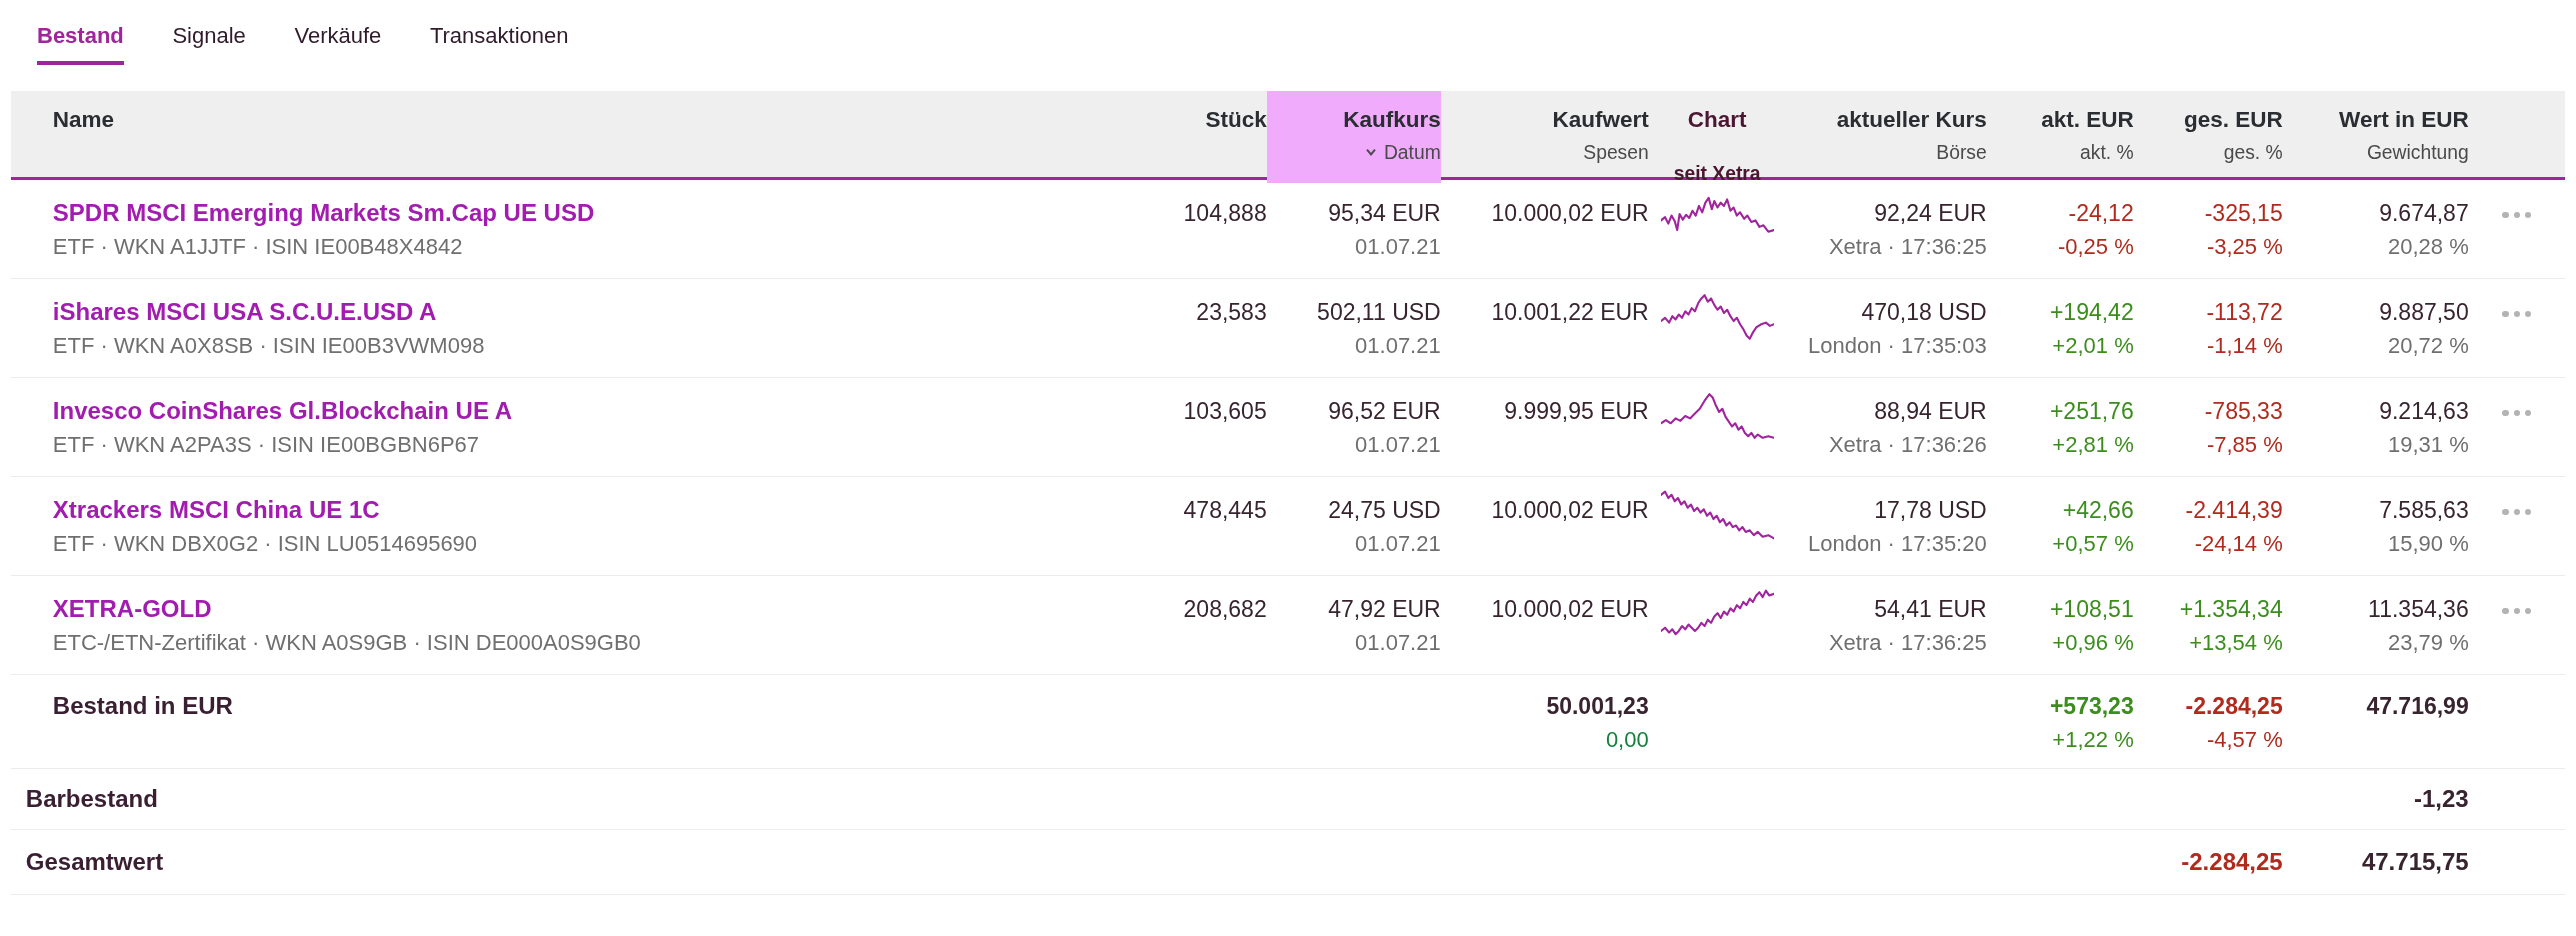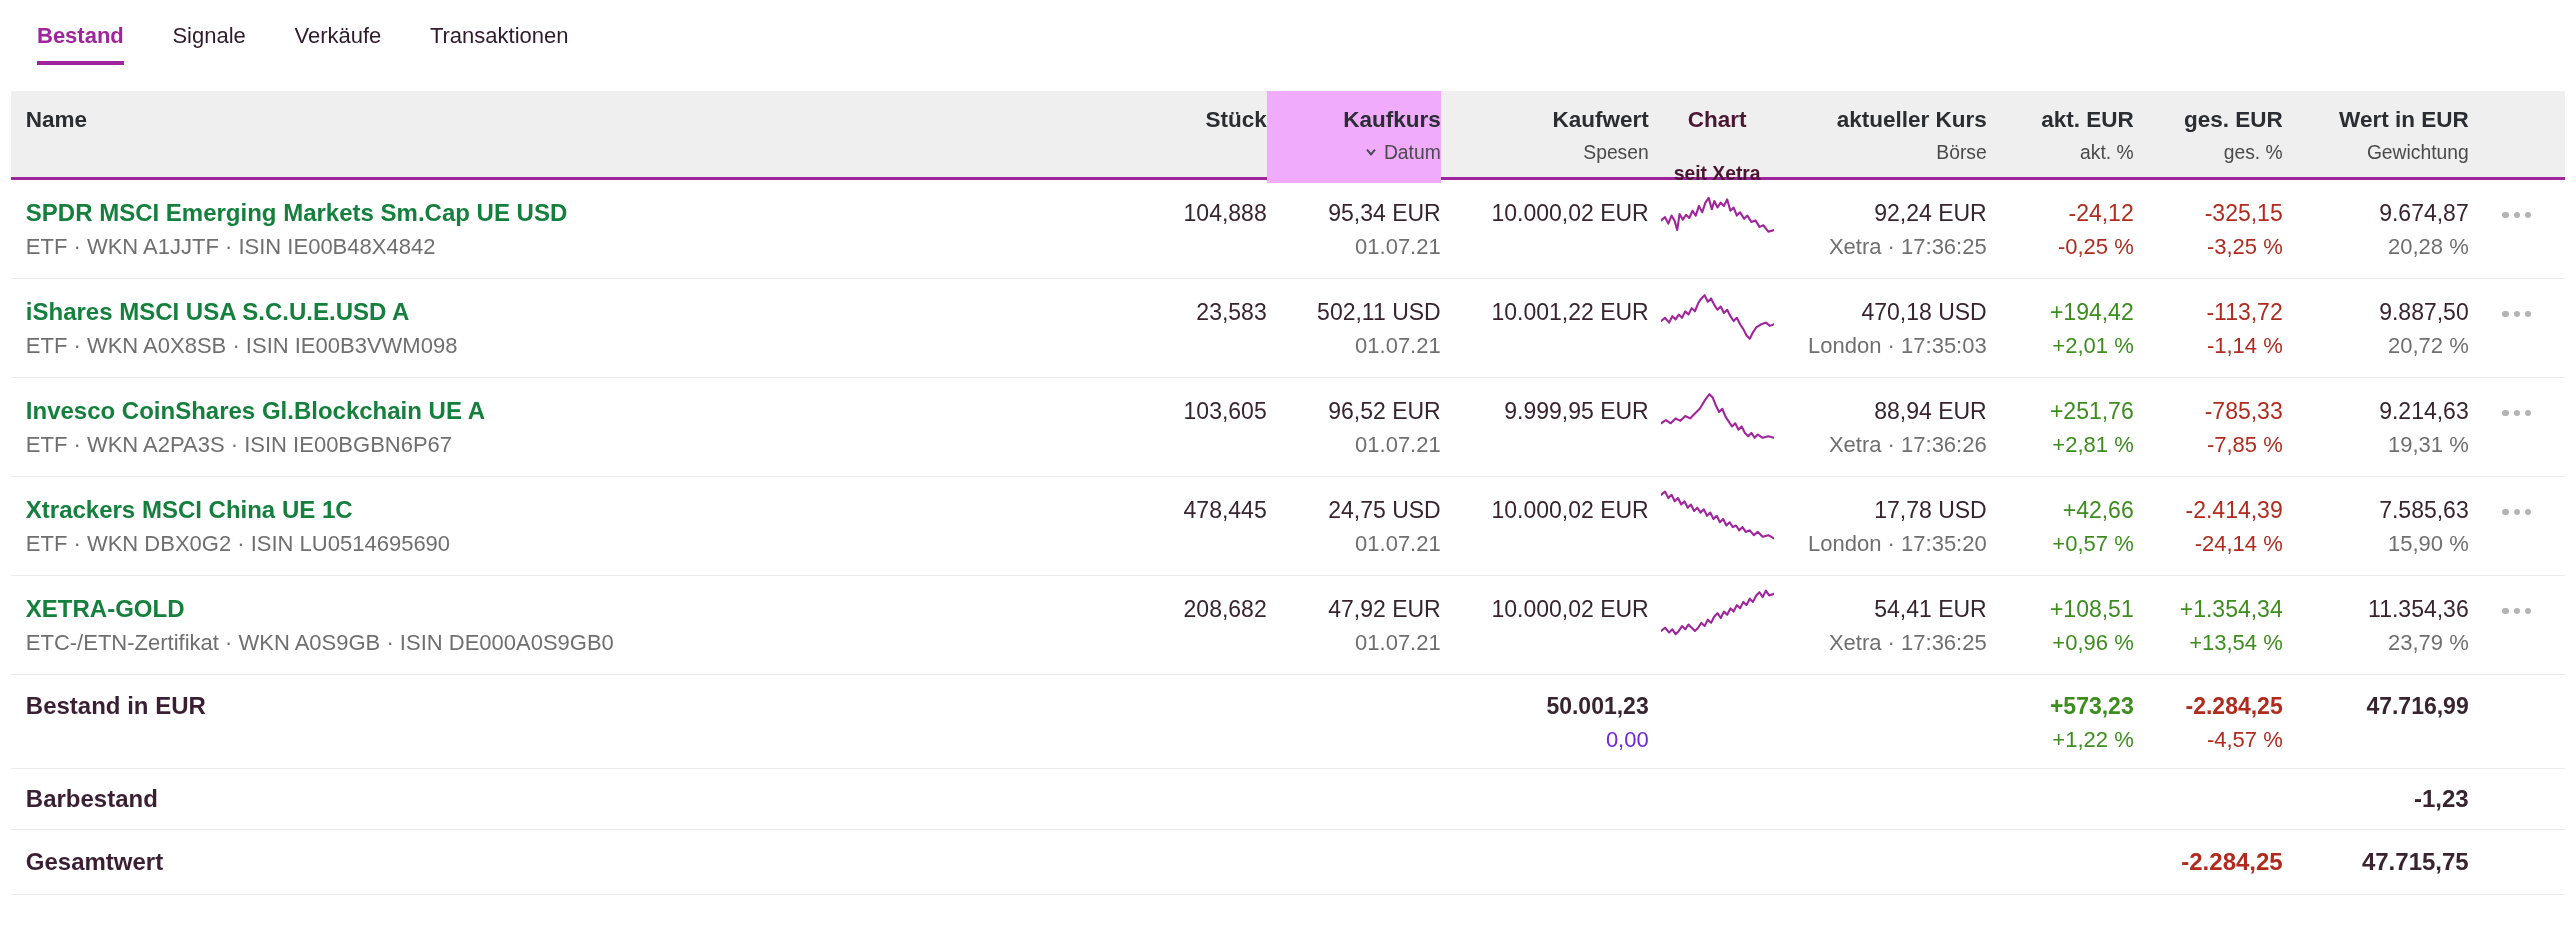--- a/index.html
+++ b/index.html
@@ -15,43 +15,44 @@
     font-family:"Liberation Sans", sans-serif;
     font-size:22px;color:#2f1b2b;padding:0 0 12px 0;margin:0 45px 0 0;
     border-bottom:4px solid transparent;
   }
   .tab.active{color:var(--accent);font-weight:bold;border-bottom-color:var(--accent);}
   
   .table{margin:22.5px 11.3px 0 11.3px;}
   .grid{
     display:grid;
     grid-template-columns:1fr 137px 174px 208px 137px 201px 147px 149px 186px 96px;
+    padding-left:27px;
   }
   
   .thead{background:#efefef;border-bottom:3.2px solid var(--accent);height:89px;box-sizing:border-box;}
   .th{display:flex;flex-direction:column;gap:10.5px;padding-top:17.7px;box-sizing:border-box;}
   .th .h1{font-size:22.5px;font-weight:bold;color:#2a2d31;line-height:24px;}
   .th .h2{font-size:19.3px;color:#4a4a4a;line-height:19.3px;display:flex;align-items:center;justify-content:flex-end;gap:4.8px;}
   .th.left{padding-left:14.5px;}
   .th.num{text-align:right;}
   .th.center{text-align:center;gap:32px;}
   .th.center .h2{justify-content:center;}
   .th-sort{background:#f0abfc;}
   .th-chart .h1,.th-chart .h2{color:#4b1631;font-weight:bold;}
   .chev{width:16px;height:16px;}
   
   .tr{border-bottom:1.6px solid #ececec;height:99px;box-sizing:border-box;}
   .td{display:flex;flex-direction:column;gap:12px;padding-top:21px;box-sizing:border-box;}
   .td.name{padding-left:14.5px;}
   .td.num{text-align:right;}
   .l1{font-size:23px;line-height:24px;color:#38242f;}
   .l2{font-size:22px;line-height:19.3px;color:#6f6f6f;}
-  .title{font-size:24px;font-weight:bold;color:#15803d;cursor:pointer;}
+  .title{font-size:24px;font-weight:bold;color:#a21caf;cursor:pointer;}
   .plum{color:#38242f;}
-  .darksub{color:#6d28d9;}
+  .darksub{color:#15803d;}
   .pos{color:var(--pos);}
   .neg{color:var(--neg);}
   .bold{font-weight:bold;}
   
   .td.chart{padding-top:13px;align-items:center;justify-content:flex-start;}
   .spark{width:113px;height:50px;}
   
   .td.menu{padding-top:29px;align-items:center;}
   .dots{background:none;border:none;cursor:pointer;display:flex;gap:4.8px;padding:3.2px;}
   .dots i{width:6.4px;height:6.4px;border-radius:50%;background:#b3b3b3;display:block;}

